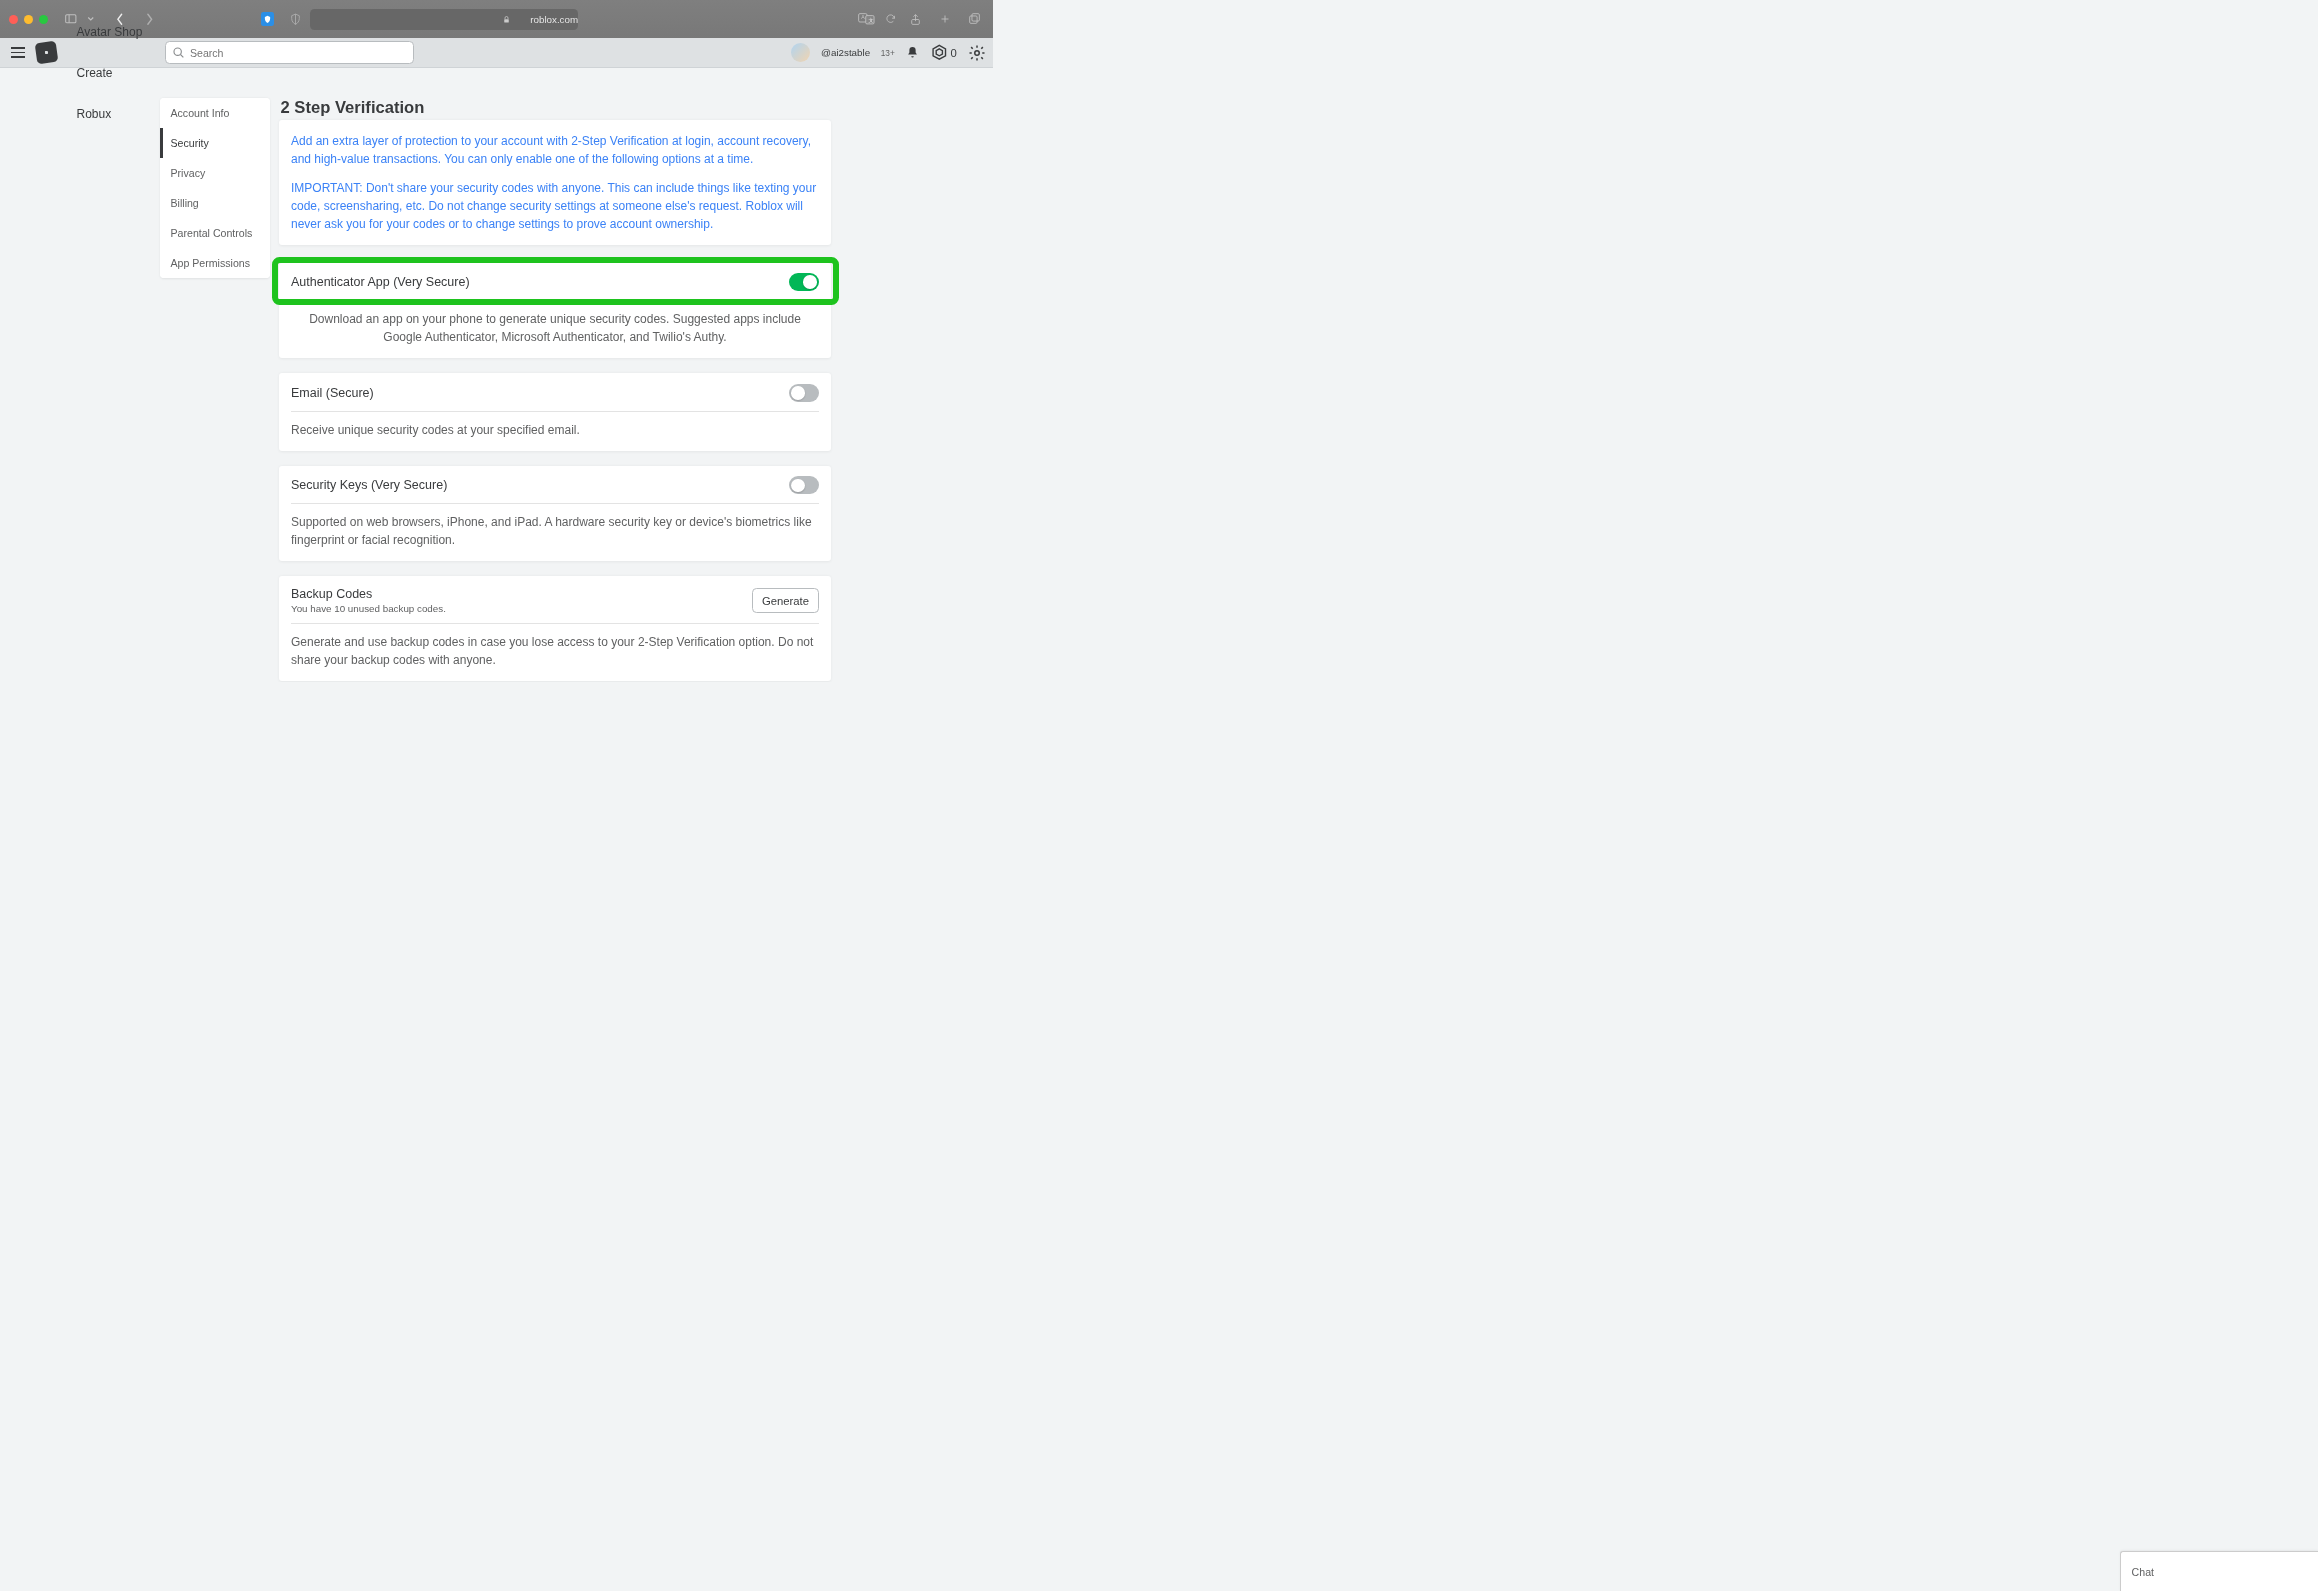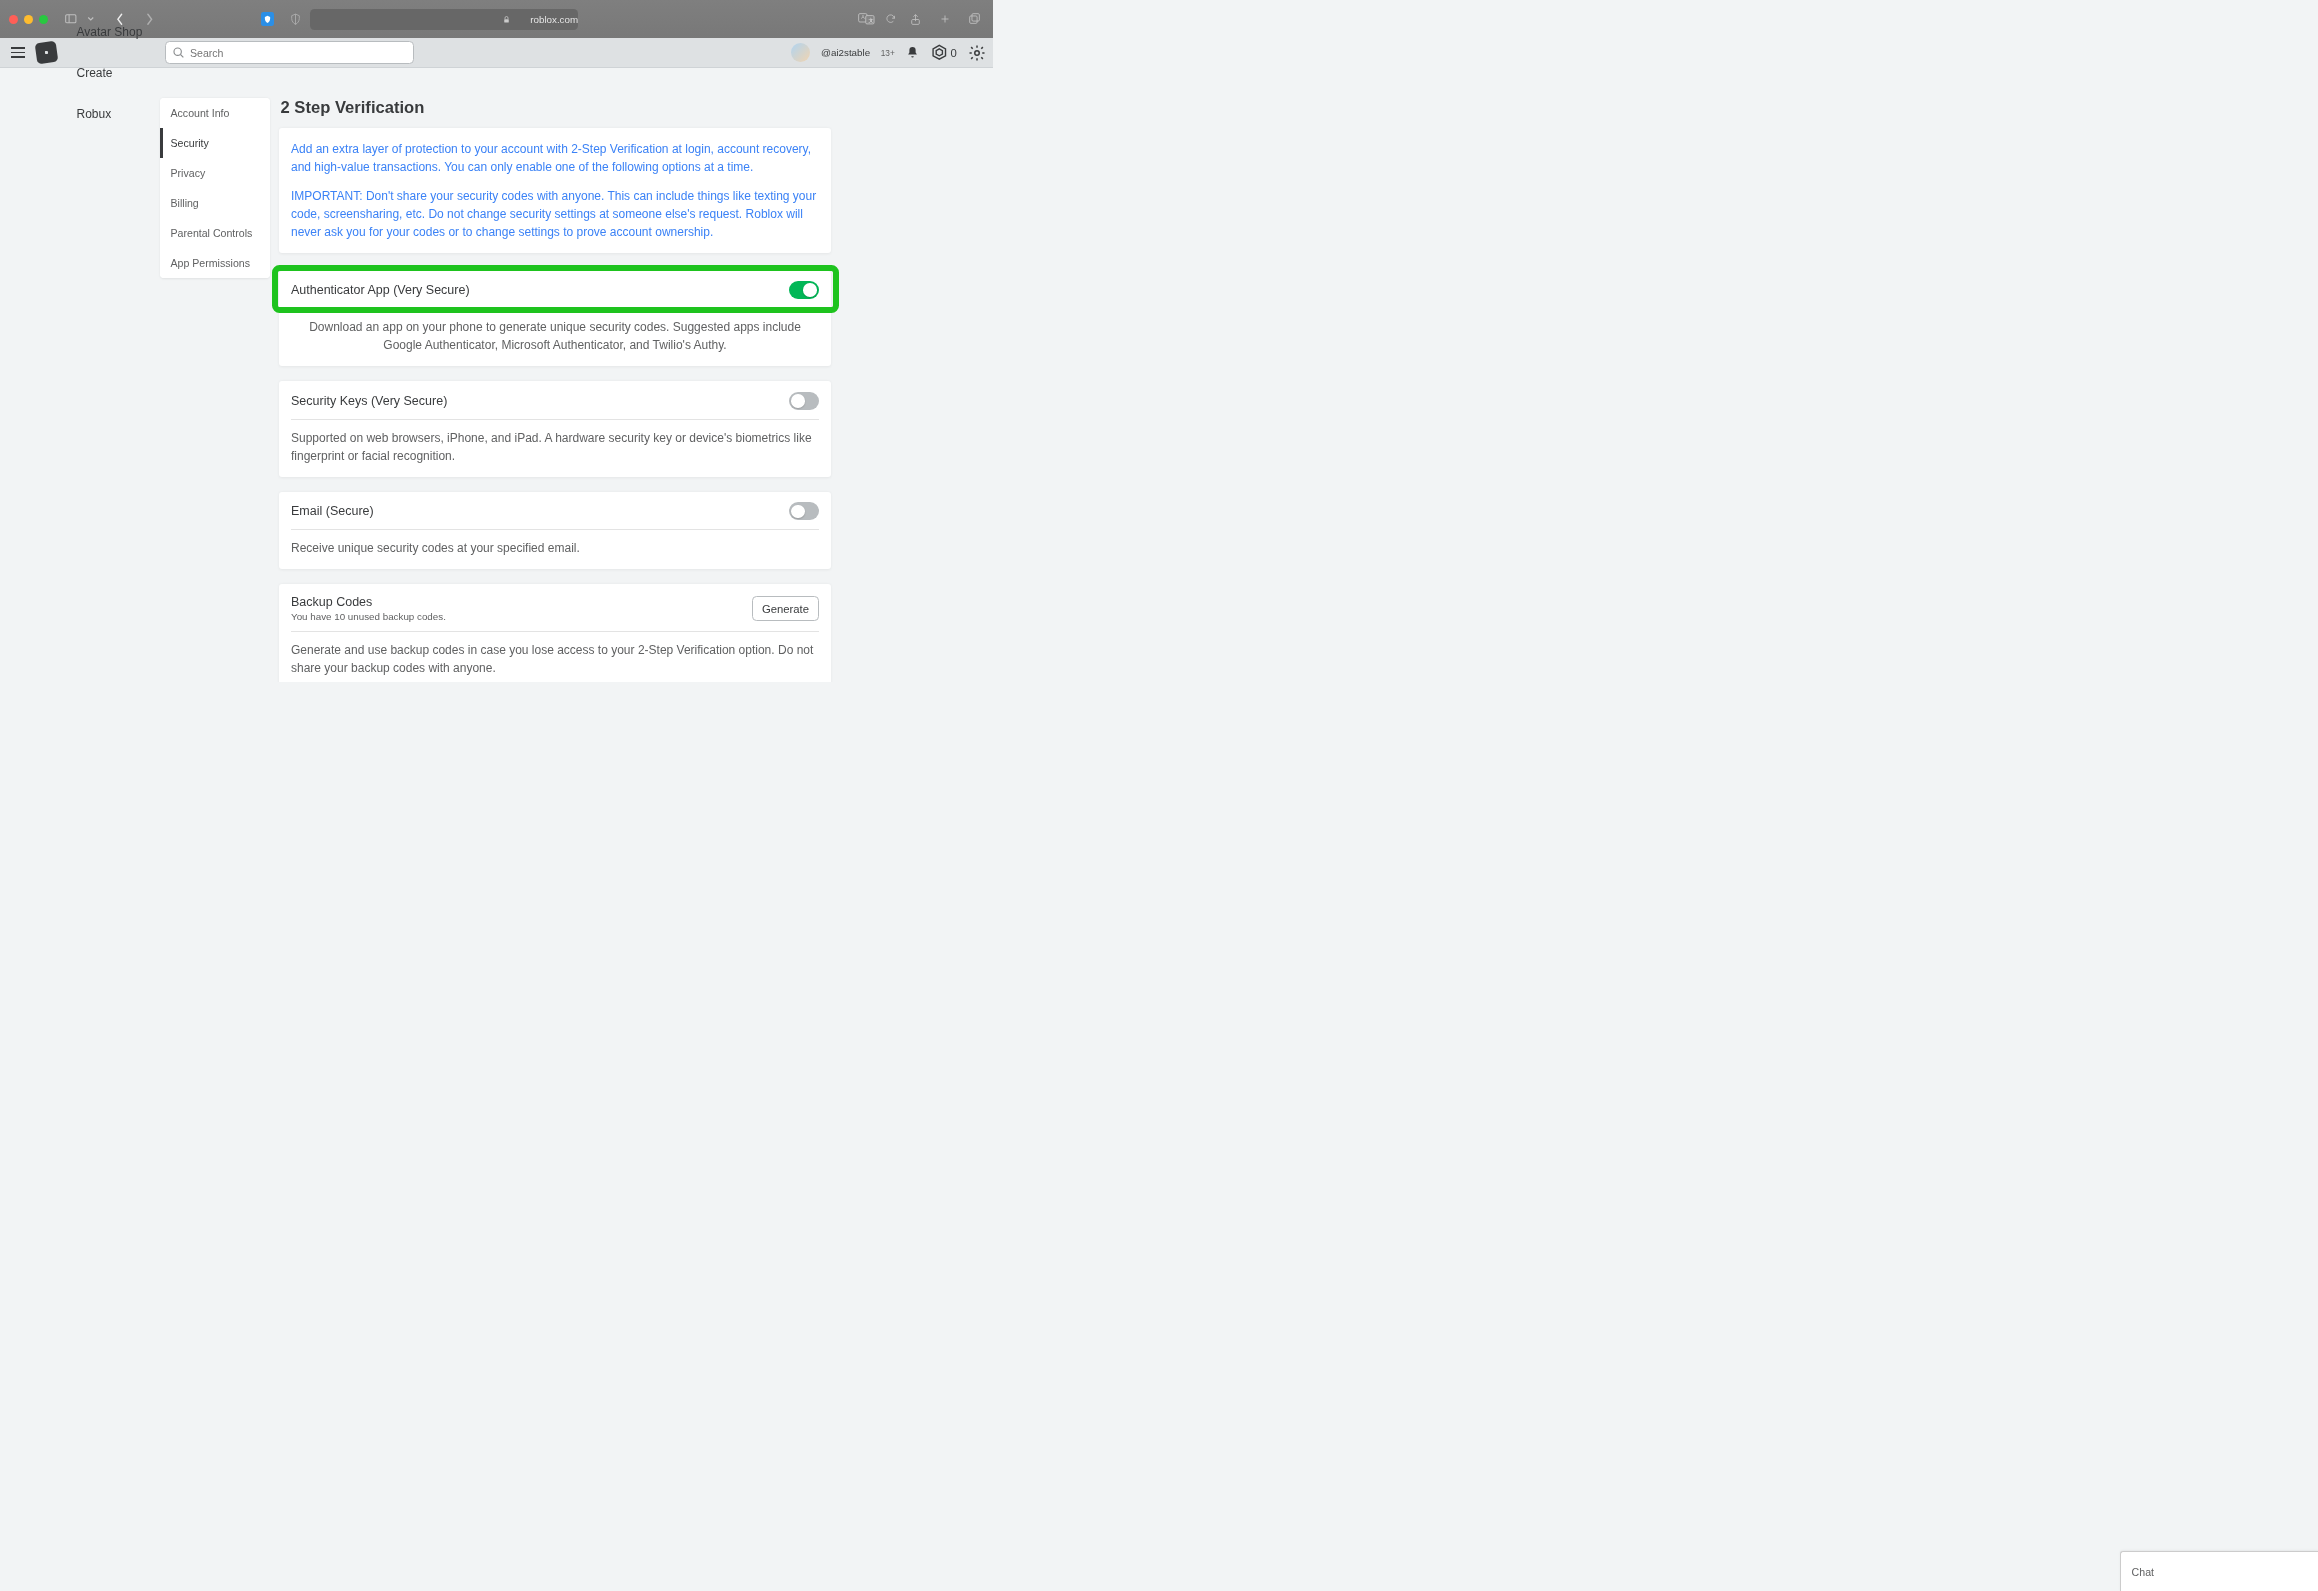--- a/index.html
+++ b/index.html
@@ -68,21 +68,21 @@
       position: relative;
     }
     .page-title { font-size: 24px; font-weight: 800; color:#393b3d; margin-left: 160px; margin-top: -4.5px; letter-spacing: -0.4px; }
     .layout { display:flex; gap: 9px; padding: 30px 0 0 160px; }
     .sidenav { width: 110px; flex:none; }
     .sidenav-item { padding: 9px 7.5px; font-size: 10.6px; color:#606162; cursor:pointer; border-left: 3px solid transparent; background:#fff; }
     .sidenav-item.active { border-left-color: #393b3d; color:#393b3d; font-weight:500; background:#fff; }
     .sidenav-card { background:#fff; border-radius:4px; box-shadow: 0 0.8px 2.3px rgba(0,0,0,0.08); overflow:hidden; }
 
     .main-col { width: 552px; flex:none; }
-    .section-title { font-size: 16.6px; font-weight: 700; color:#393b3d; margin-bottom: 10px; padding-left: 1.5px; }
+    .section-title { font-size: 16.6px; font-weight: 700; color:#393b3d; margin-bottom: 2px; padding-left: 1.5px; }
     .card { background:#fff; border-radius:3px; box-shadow: 0 0.8px 3px rgba(0,0,0,0.06); padding: 12px; margin-bottom: 18px; }
     .card p { font-size: 12px; line-height: 1.5; color:#3b82f6; margin-bottom: 10.6px; }
     .card p:last-child { margin-bottom: 0; }
 
     .option-card { background:#fff; border-radius:3px; box-shadow: 0 0.8px 3px rgba(0,0,0,0.06); padding: 10.6px 12px 12px; margin-bottom: 15px; position:relative; }
     .option-header { display:flex; align-items:center; justify-content:space-between; padding-bottom: 9px; border-bottom: 0.8px solid #e3e3e3; margin-bottom: 9px; }
     .option-title { font-size: 12.5px; font-weight: 400; color:#393b3d; }
     .option-sub { font-size: 9.8px; color:#606162; margin-top: 2.3px; }
     .option-desc { font-size: 12px; line-height: 1.5; color:#606162; }
 
@@ -291,36 +291,36 @@
             <div class="toggle on">
                 <div class="toggle-knob"></div>
               </div>
           </div>
           <div class="option-desc">Download an app on your phone to generate unique security codes. Suggested apps include Google Authenticator, Microsoft Authenticator, and Twilio's Authy.</div>
         </div>
       </div>
 
       <div class="option-card">
         <div class="option-header">
+          <span class="option-title">Email (Secure)</span>
+          <div class="toggle off">
+              <div class="toggle-knob"></div>
+            </div>
+        </div>
+        <div class="option-desc">Receive unique security codes at your specified email.</div>
+      </div>
+
+      <div class="option-card">
+        <div class="option-header">
           <span class="option-title">Security Keys (Very Secure)</span>
           <div class="toggle off">
               <div class="toggle-knob"></div>
             </div>
         </div>
         <div class="option-desc">Supported on web browsers, iPhone, and iPad. A hardware security key or device's biometrics like fingerprint or facial recognition.</div>
-      </div>
-
-      <div class="option-card">
-        <div class="option-header">
-          <span class="option-title">Email (Secure)</span>
-          <div class="toggle off">
-              <div class="toggle-knob"></div>
-            </div>
-        </div>
-        <div class="option-desc">Receive unique security codes at your specified email.</div>
       </div>
 
       <div class="option-card">
         <div class="option-header">
           <div>
             <div class="option-title">Backup Codes</div>
             <div class="option-sub">You have 10 unused backup codes.</div>
           </div>
           <button class="generate-btn">Generate</button>
         </div>

